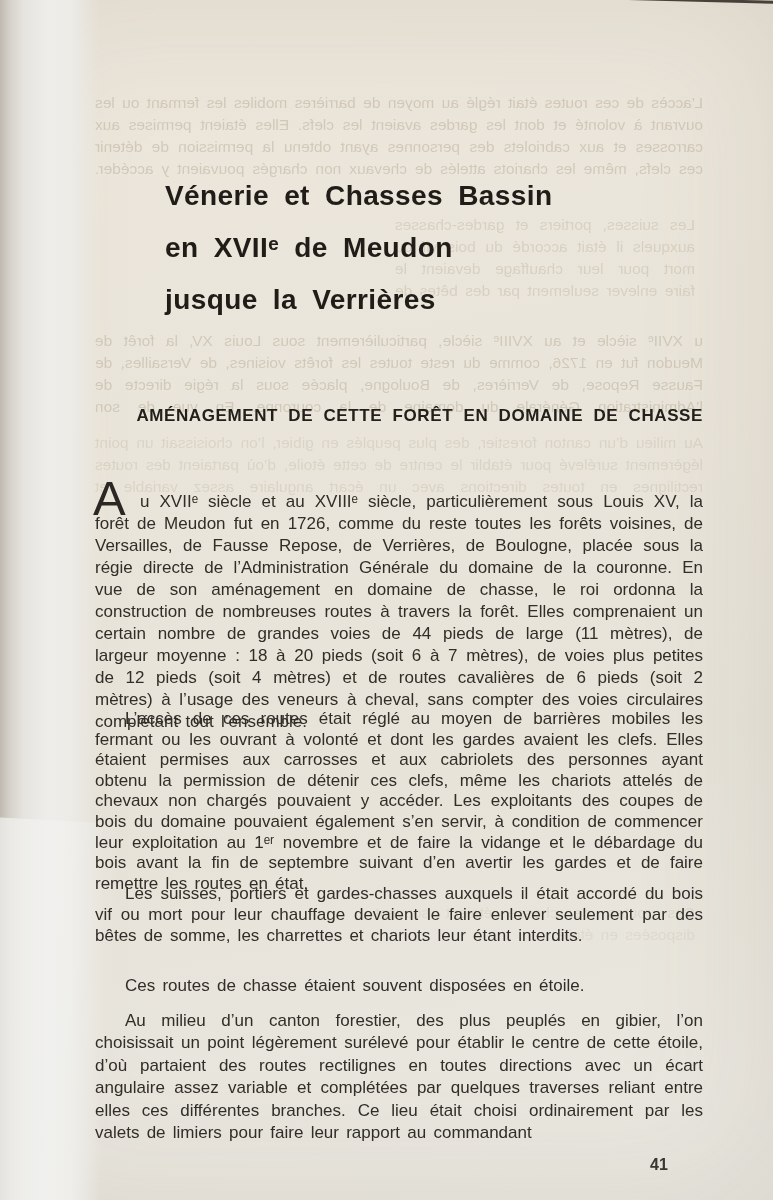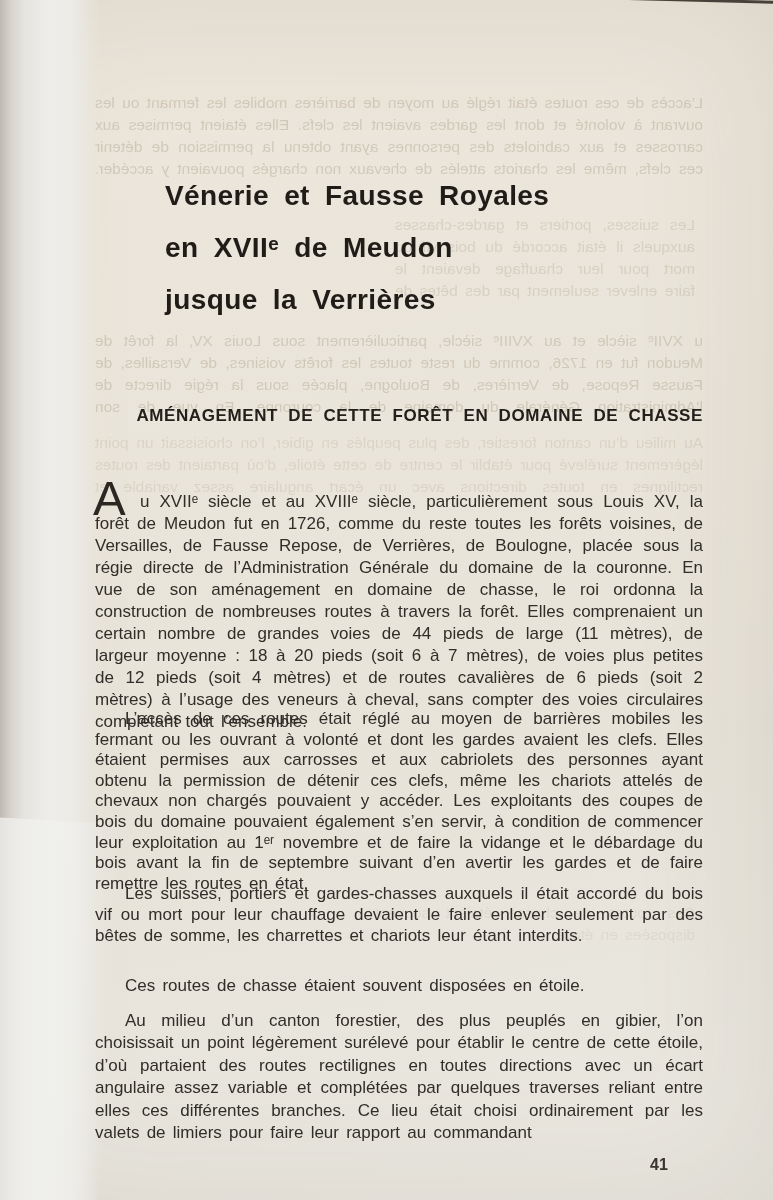--- a/index.html
+++ b/index.html
@@ -131,21 +131,21 @@
 
   <div class="content">
 
     <div class="ghost g1">L’accès de ces routes était réglé au moyen de barrières mobiles les fermant ou les ouvrant à volonté et dont les gardes avaient les clefs. Elles étaient permises aux carrosses et aux cabriolets des personnes ayant obtenu la permission de détenir ces clefs, même les chariots attelés de chevaux non chargés pouvaient y accéder. Les exploitants des coupes de bois du domaine pouvaient également s’en servir, à condition de commencer leur exploitation au 1ᵉʳ novembre et de faire la vidange et le débardage du bois avant la fin de septembre suivant d’en avertir les gardes et de faire remettre les routes en état.</div>
     <div class="ghost g2">Les suisses, portiers et gardes-chasses auxquels il était accordé du bois vif ou mort pour leur chauffage devaient le faire enlever seulement par des bêtes de somme, les charrettes et chariots leur étant interdits.</div>
     <div class="ghost g3">u XVIIᵉ siècle et au XVIIIᵉ siècle, particulièrement sous Louis XV, la forêt de Meudon fut en 1726, comme du reste toutes les forêts voisines, de Versailles, de Fausse Repose, de Verrières, de Boulogne, placée sous la régie directe de l’Administration Générale du domaine de la couronne. En vue de son aménagement en domaine de chasse, le roi ordonna la construction de nombreuses routes à travers la forêt. Elles comprenaient un certain nombre de grandes voies de 44 pieds de large (11 mètres), de largeur moyenne : 18 à 20 pieds (soit 6 à 7 mètres), de voies plus petites de 12 pieds (soit 4 mètres) et de routes cavalières de 6 pieds (soit 2 mètres) à l’usage des veneurs à cheval, sans compter des voies circulaires complétant tout l’ensemble.</div>
     <div class="ghost g4">Au milieu d’un canton forestier, des plus peuplés en gibier, l’on choisissait un point légèrement surélevé pour établir le centre de cette étoile, d’où partaient des routes rectilignes en toutes directions avec un écart angulaire assez variable et complétées par quelques traverses reliant entre elles ces différentes branches. Ce lieu était choisi ordinairement par les valets de limiers pour faire leur rapport au commandant</div>
     <div class="ghost g5">Ces routes de chasse étaient souvent disposées en étoile.</div>
 
     <div class="title">
-      <div>Vénerie et Fausse Royales</div>
+      <div>Vénerie et Chasses Bassin</div>
       <div>en XVIIᵉ de Meudon</div>
       <div>jusque la Verrières</div>
     </div>
 
     <div class="section-heading">AMÉNAGEMENT DE CETTE FORÊT EN DOMAINE DE CHASSE</div>
 
     <p class="para p1">
       <span class="initial">A</span><span>u XVIIᵉ siècle et au XVIIIᵉ siècle, particulièrement sous Louis XV, la forêt de Meudon fut en 1726, comme du reste toutes les forêts voisines, de Versailles, de Fausse Repose, de Verrières, de Boulogne, placée sous la régie directe de l’Administration Générale du domaine de la couronne. En vue de son aménagement en domaine de chasse, le roi ordonna la construction de nombreuses routes à travers la forêt. Elles comprenaient un certain nombre de grandes voies de 44 pieds de large (11 mètres), de largeur moyenne : 18 à 20 pieds (soit 6 à 7 mètres), de voies plus petites de 12 pieds (soit 4 mètres) et de routes cavalières de 6 pieds (soit 2 mètres) à l’usage des veneurs à cheval, sans compter des voies circulaires complétant tout l’ensemble.</span>
     </p>
 

